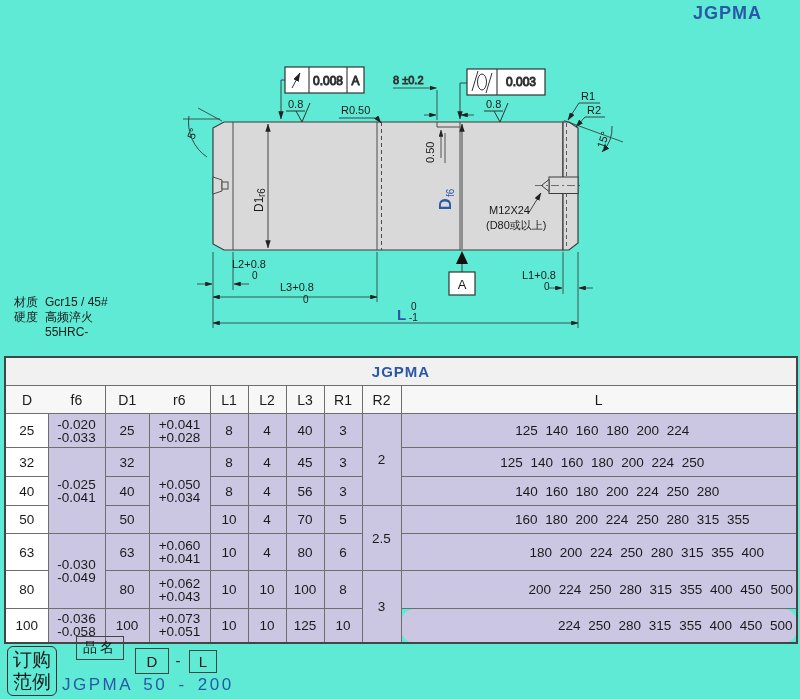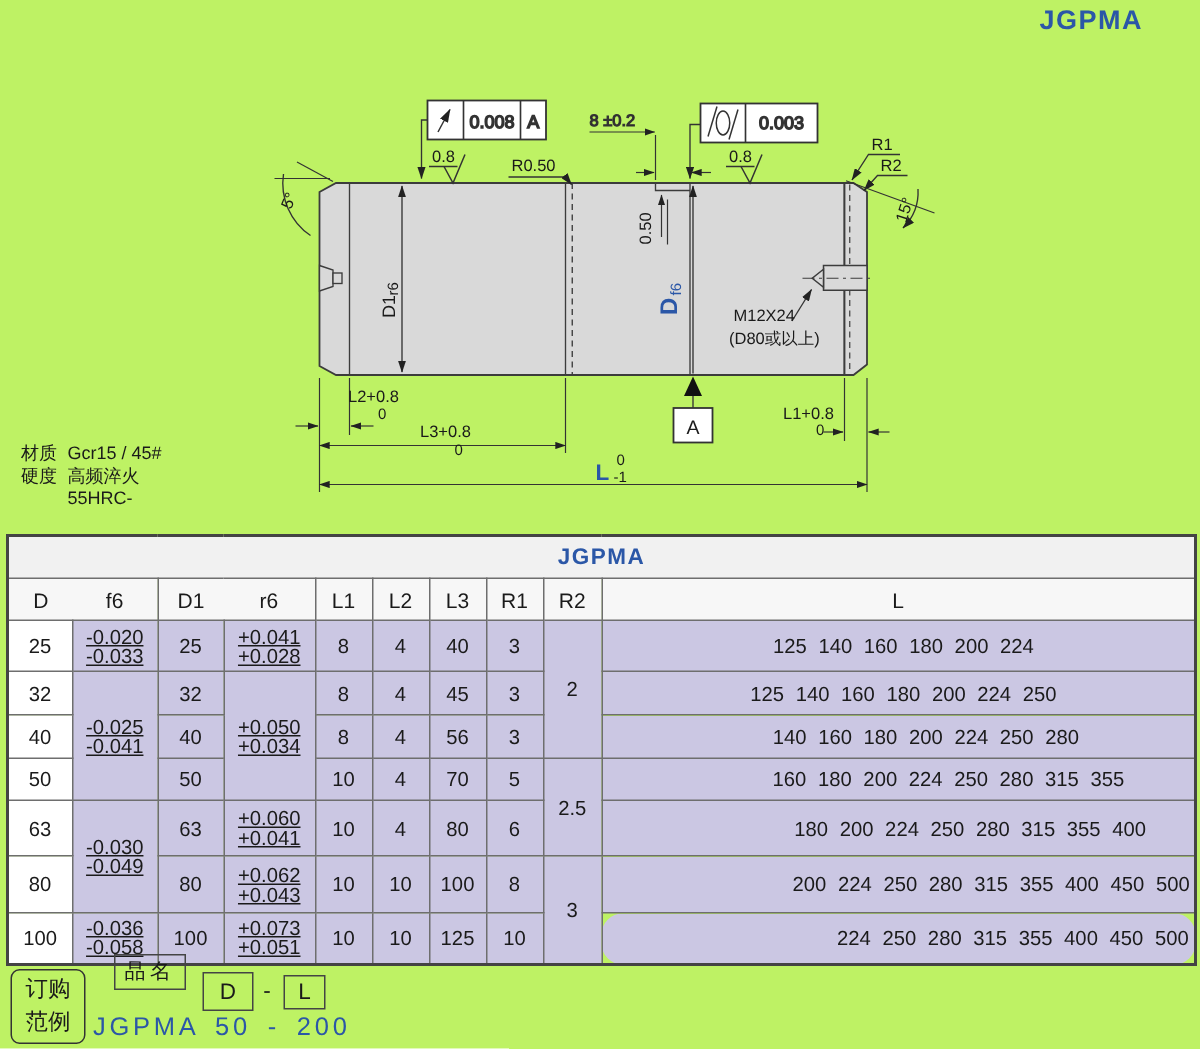--- a/index.html
+++ b/index.html
@@ -1,47 +1,47 @@
 <!DOCTYPE html>
 <html><head>
 <meta charset="utf-8">
 <style>
   html,body{margin:0;padding:0;background:#fff;}
-  .sheet{position:relative;width:800px;height:699px;background:#bef264;overflow:hidden;
+  .sheet{position:relative;width:800px;height:699px;background:#5eead4;overflow:hidden;
          font-family:"Liberation Sans","DejaVu Sans",sans-serif;color:#1a1a1a;}
   .brand{position:absolute;top:3px;right:38px;font-size:18px;font-weight:600;
          color:#2b57a7;letter-spacing:1px;}
   svg text{font-family:"Liberation Sans","DejaVu Sans",sans-serif;}
   .t{font-size:11px;fill:#1a1a1a;}
   .ts{font-size:10px;fill:#1a1a1a;}
   .tc{font-size:12px;fill:#1a1a1a;}
   .blue{fill:#2b57a7;}
   
   .spec{position:absolute;left:4px;top:356px;border-collapse:collapse;table-layout:fixed;
         width:792px;border:2px solid #444;}
   .spec td{border:1px solid #6e6e6e;text-align:center;vertical-align:middle;
            font-size:13.5px;padding:0;background:#cbc7e3;}
   .spec .ttl{background:#f1f1f1;color:#2b57a7;font-size:15px;font-weight:bold;
              letter-spacing:1px;height:27px;}
   .spec .hdr td{background:#f7f7f7;font-size:14px;height:27px;}
   .hpair{display:flex;width:100%;}
   .hpair span{display:block;text-align:center;}
   .dcol{background:#ffffff !important;}
-  .tol{font-size:11.5px;line-height:13px;text-decoration:underline;}
+  .tol{font-size:11.5px;line-height:13px;}
   .lcell{text-align:left;font-size:13px;word-spacing:4px;white-space:nowrap;
          overflow:hidden;}
   .ind0{padding-left:7px !important;}  .ind1{padding-left:37px !important;}
   .ind2{padding-left:67px !important;} .ind3{padding-left:96px !important;}
   .ind4{padding-left:124px !important;}.ind5{padding-left:153px !important;border-radius:14px;}
   .h34{height:34px;} .h29{height:29px;margin-top:22px;} .h28{height:28px;} .h37{height:37px;}
   .h38{height:38px;} .h35{height:34px;}
   
   .obox{position:absolute;left:7px;top:646px;width:48px;height:48px;border:1.5px solid #333;
         border-radius:6px;display:flex;flex-direction:column;align-items:center;
-        justify-content:center;font-size:15px;line-height:22px;}
+        justify-content:center;font-size:19px;line-height:22px;}
   .pname{position:absolute;left:76px;top:636px;width:46px;height:22px;border:1.3px solid #444;
          display:flex;align-items:center;justify-content:center;font-size:14px;letter-spacing:3px;}
   .codeD{position:absolute;left:135px;top:648px;width:32px;height:24px;border:1.3px solid #444;
          display:flex;align-items:center;justify-content:center;font-size:15px;}
   .codeDash{position:absolute;left:172px;top:648px;width:12px;height:24px;display:flex;
          align-items:center;justify-content:center;font-size:15px;}
   .codeL{position:absolute;left:189px;top:650px;width:26px;height:21px;border:1.3px solid #444;
          display:flex;align-items:center;justify-content:center;font-size:15px;}
   .example{position:absolute;left:62px;top:675px;font-size:17px;color:#2b57a7;
            letter-spacing:2.5px;word-spacing:4px;}

